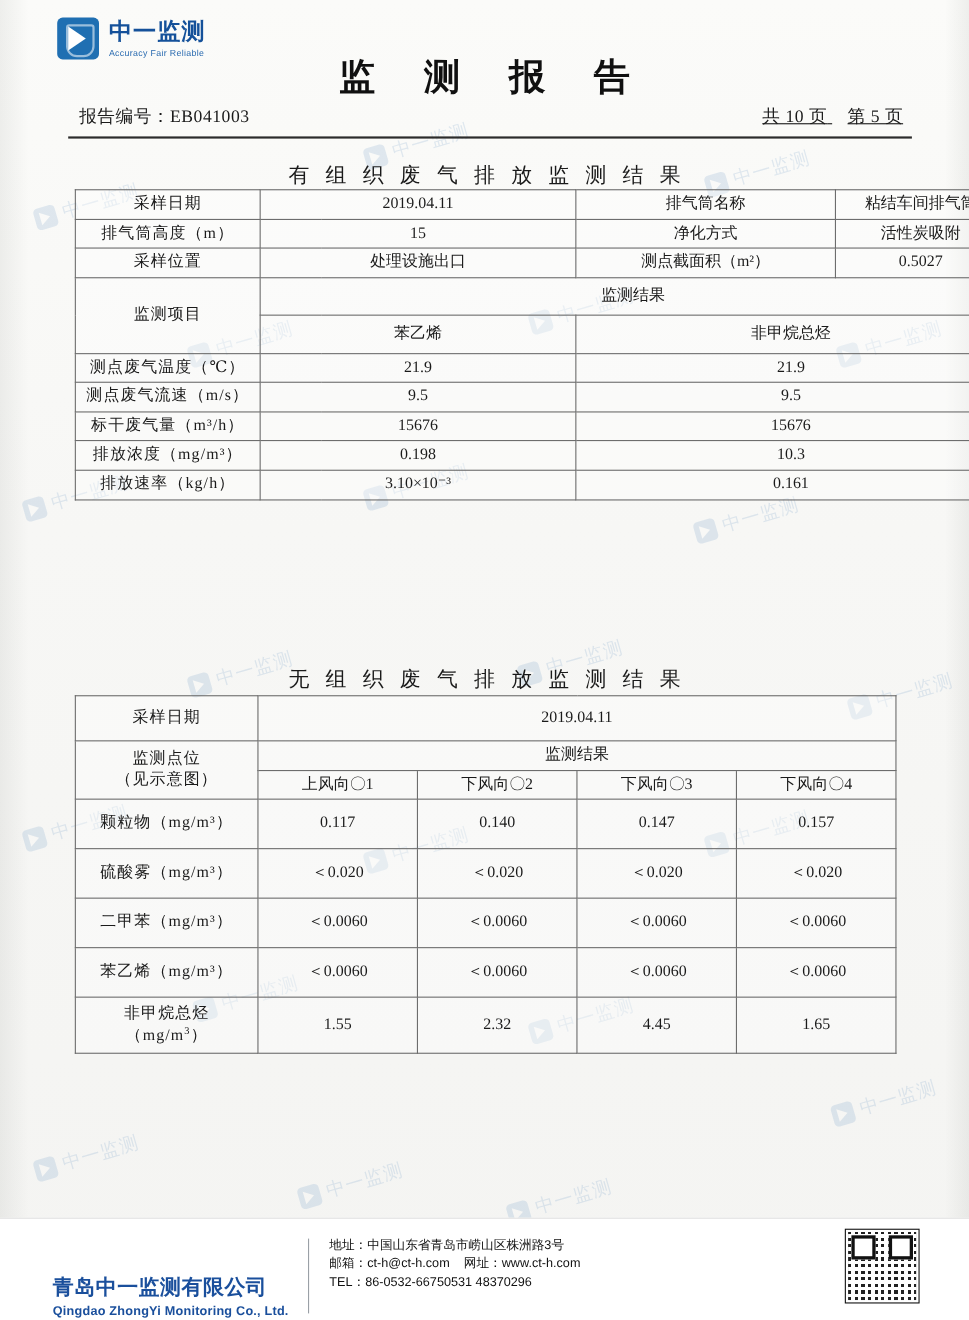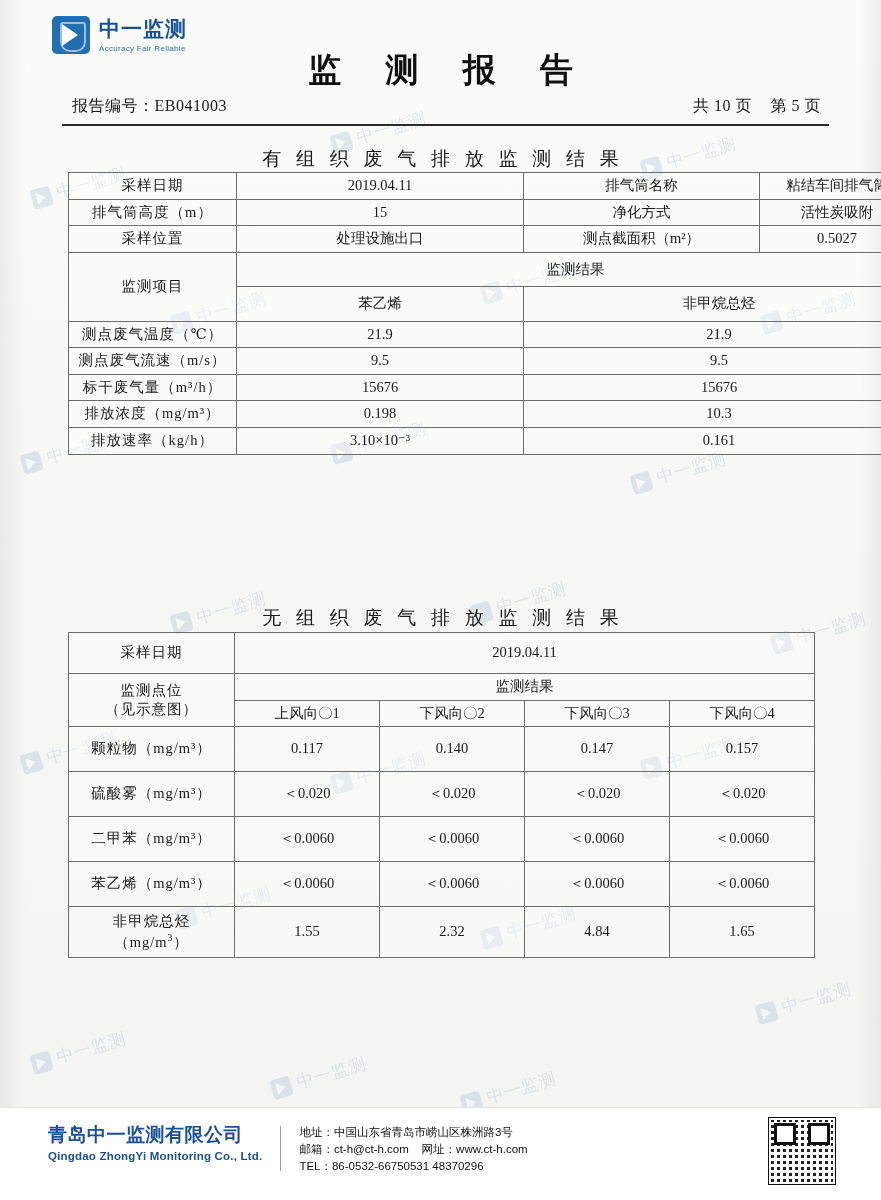--- a/index.html
+++ b/index.html
@@ -140,21 +140,21 @@
     position: absolute;
     left: 72px;
     right: 60px;
     top: 96px;
     display: flex;
     justify-content: space-between;
     align-items: baseline;
     font-size: 16px;
   }
   .meta-left { letter-spacing: 0.5px; }
-  .meta-right { letter-spacing: 0.5px; }
+  .meta-right { letter-spacing: 0.5px; text-decoration: underline; }
   .meta-right span { margin-left: 14px; }
   .rule {
     position: absolute;
     left: 62px;
     right: 52px;
     top: 124px;
     height: 2px;
     background: #2b2b2b;
   }
 
@@ -219,20 +219,21 @@
   .f-company {
     font-family: "Liberation Sans", sans-serif;
     padding-right: 18px;
   }
   .f-company-cn {
     font-size: 19px;
     font-weight: bold;
     color: #1a4f9c;
     letter-spacing: 0.5px;
     line-height: 26px;
+    margin-top: 36px;
   }
   .f-company-en {
     font-size: 11.5px;
     font-weight: bold;
     color: #1a4f9c;
     letter-spacing: 0.2px;
     margin-top: 2px;
   }
   .f-divider {
     width: 1px;
@@ -507,21 +508,21 @@
         <td>＜0.0060</td>
         <td>＜0.0060</td>
       </tr>
       <tr>
         <td class="h-label" style="height:44px">
           <div>非甲烷总烃</div>
           <div>（mg/m<sup>3</sup>）</div>
         </td>
         <td>1.55</td>
         <td>2.32</td>
-        <td>4.84</td>
+        <td>4.45</td>
         <td>1.65</td>
       </tr>
     </tbody>
   </table>
 
   <div class="footer">
     <div class="footer-inner">
       <div class="f-company">
         <div class="f-company-cn">青岛中一监测有限公司</div>
         <div class="f-company-en">Qingdao ZhongYi Monitoring Co., Ltd.</div>

